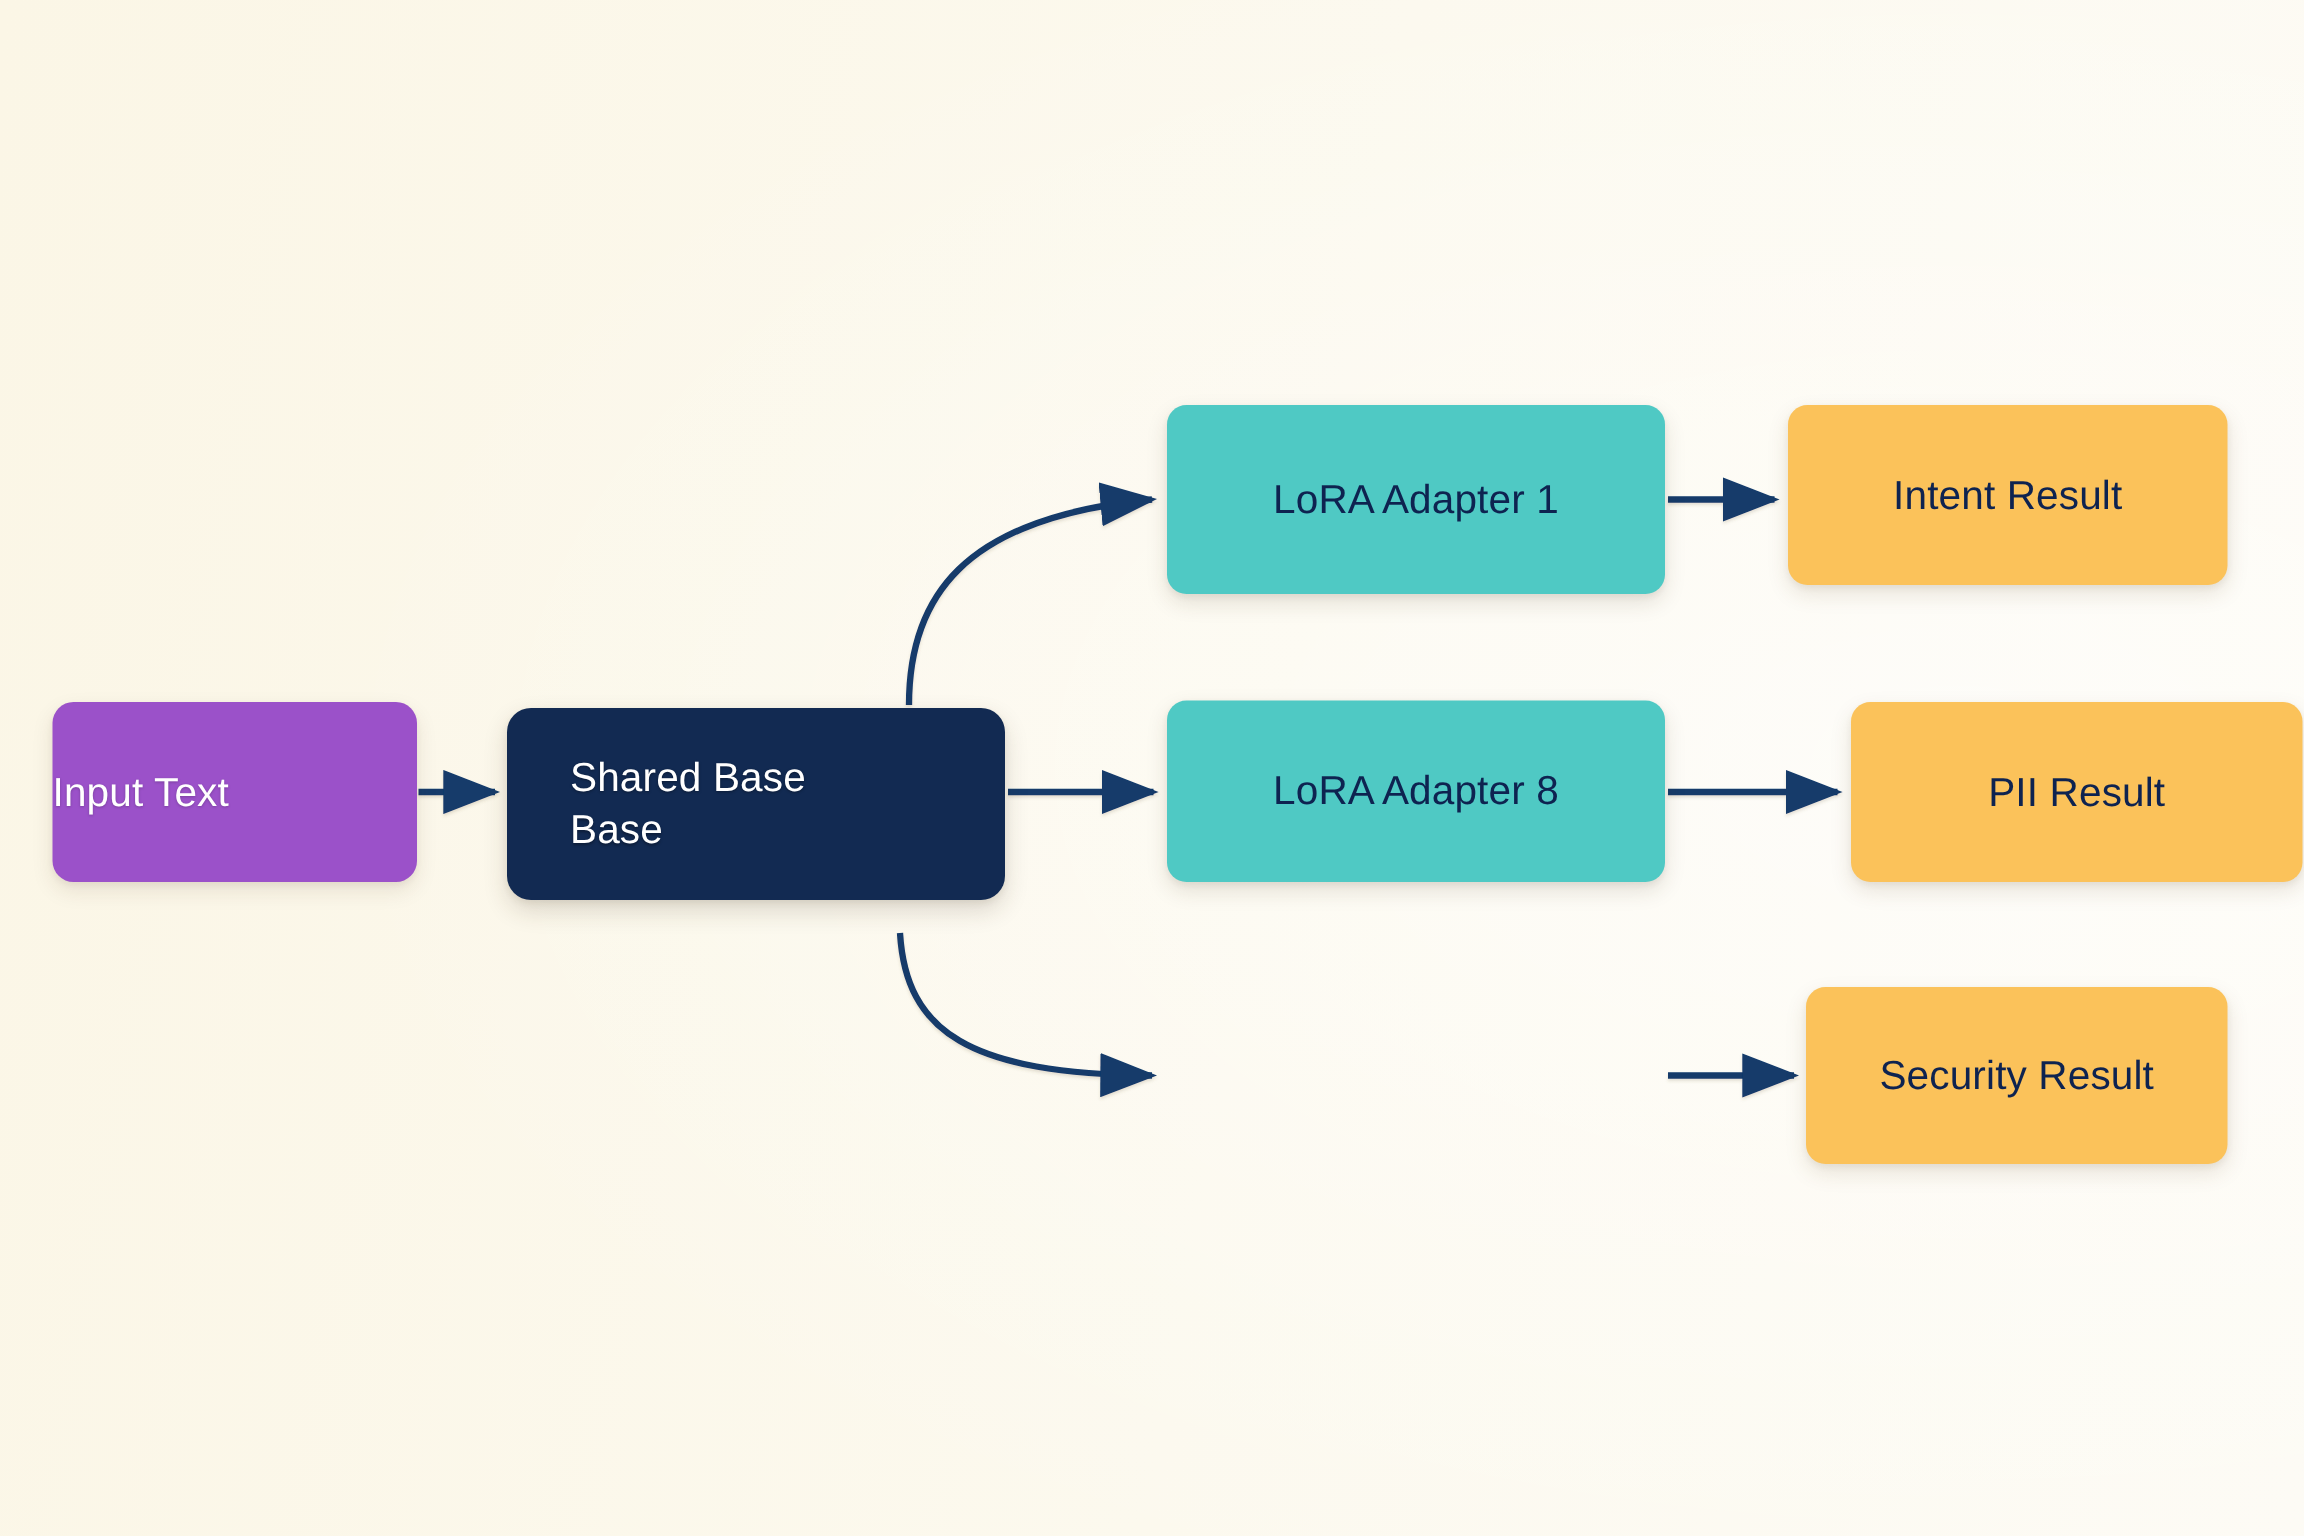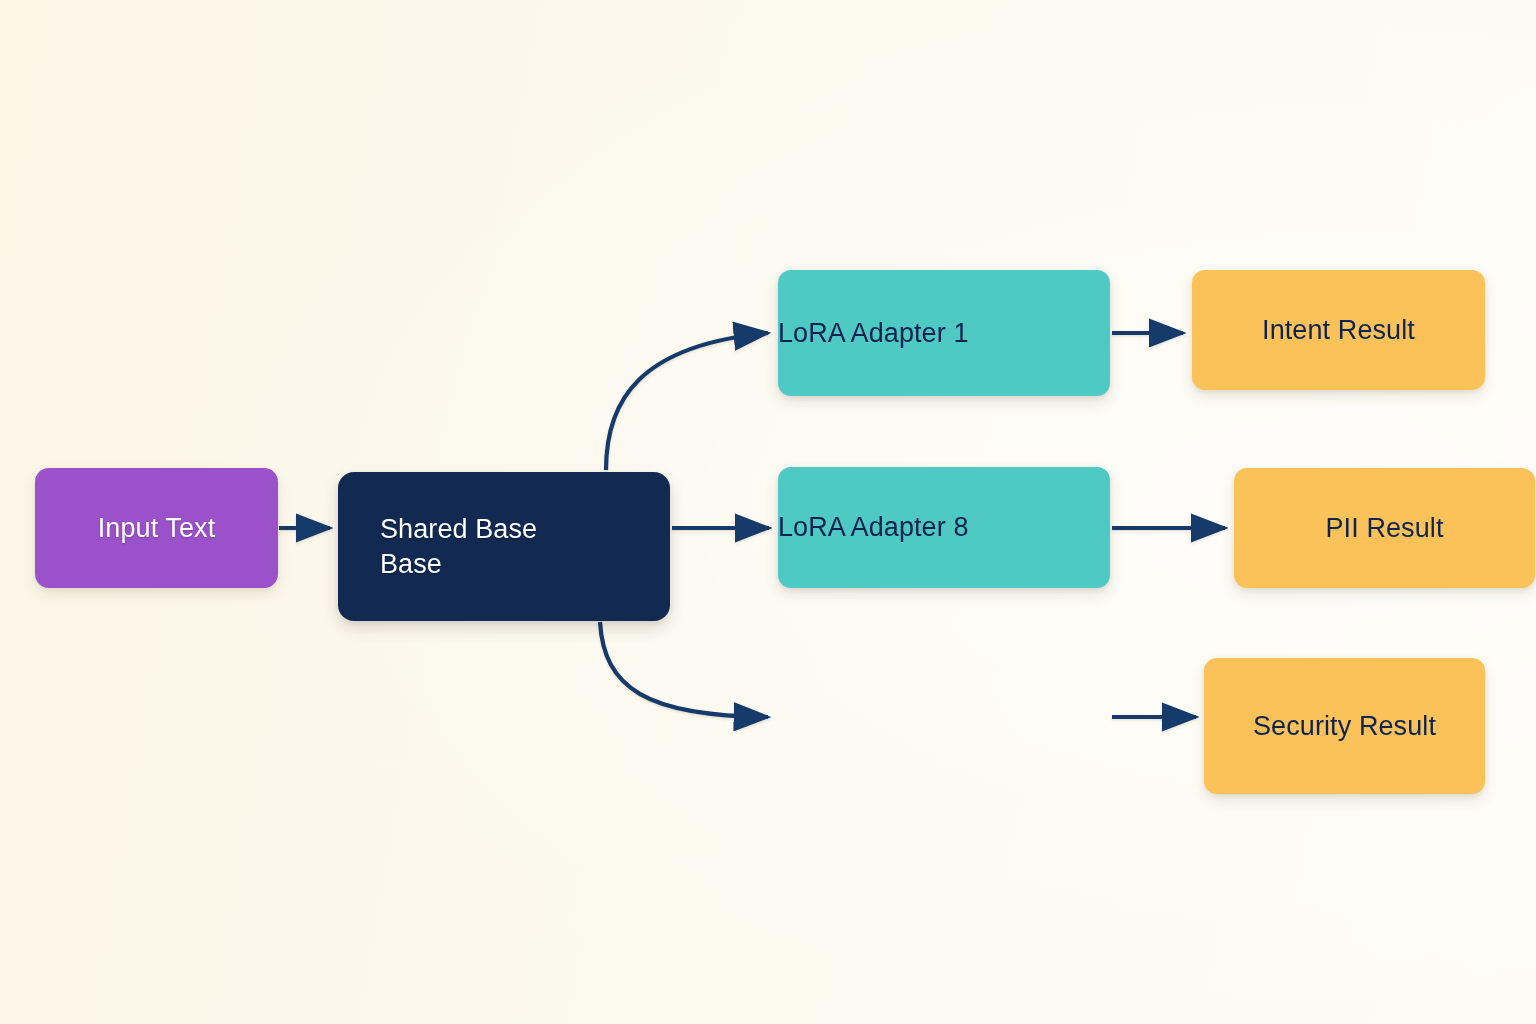--- a/index.html
+++ b/index.html
@@ -39,64 +39,64 @@
   
   .node-input {
     left: 35px;  top: 468px;
     width: 243px; height: 120px;
     background: #9B51C9;
     color: #FFFFFF;
     justify-content: center;
     font-size: 27px;
     box-shadow: 0 6px 14px rgba(70,40,20,0.10), 0 2px 4px rgba(70,40,20,0.06);
   }
-  .node-input .label { text-align: center; text-shadow: 0 1px 2px rgba(0,0,0,0.22); }
+  .node-input .label { text-shadow: 0 1px 2px rgba(0,0,0,0.22); }
 
   
   .node-base {
     left: 338px; top: 472px;
-    width: 332px; height: 149px;
+    width: 332px; height: 128px;
     background: #122A52;
     color: #FFFFFF;
     font-size: 27px;
     padding-left: 42px;
     border-radius: 16px;
     box-shadow: 0 7px 16px rgba(60,45,25,0.16), 0 2px 5px rgba(60,45,25,0.08);
   }
   .node-base .label { text-align: left; text-shadow: 0 1px 2px rgba(0,0,0,0.35); }
 
   
   .node-adapter {
     left: 778px;
     width: 332px;
     background: #4FC9C4;
     color: #0E2350;
     justify-content: center;
     font-size: 27px;
     border-radius: 13px;
     box-shadow: 0 6px 14px rgba(60,45,25,0.13), 0 2px 4px rgba(60,45,25,0.07);
   }
-  .node-adapter .label { }
+  .node-adapter .label { text-align: center; }
   .adapter-1 { top: 270px; height: 126px; }
   .adapter-2 { top: 467px; height: 121px; }
   .adapter-3 { top: 655px; height: 123px; }
 
   
   .node-result {
     background: #FBC25A;
     color: #0E2350;
     justify-content: center;
     font-size: 27px;
     border-radius: 13px;
     box-shadow: 0 6px 14px rgba(90,65,25,0.13), 0 2px 4px rgba(90,65,25,0.07);
   }
   .node-result .label { text-align: center; }
   .result-1 { left: 1192px; top: 270px; width: 293px; height: 120px; }
   .result-2 { left: 1234px; top: 468px; width: 301px; height: 120px; }
-  .result-3 { left: 1204px; top: 658px; width: 281px; height: 136px; }
+  .result-3 { left: 1204px; top: 658px; width: 281px; height: 118px; }
 </style>
 </head>
 <body>
 
 <div id="canvas">
 
   <svg id="wires" viewBox="0 0 1536 1024" width="1536" height="1024" xmlns="http://www.w3.org/2000/svg">
     <defs>
       <marker id="arrowhead" markerWidth="9" markerHeight="7" refX="8.2" refY="3.5" orient="auto" markerUnits="strokeWidth">
         <path d="M0,0 L9,3.5 L0,7 Z" fill="#123A6B"></path>

